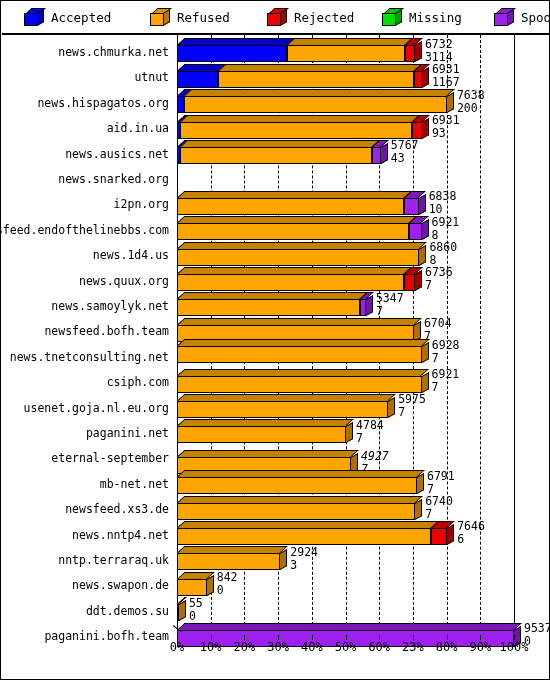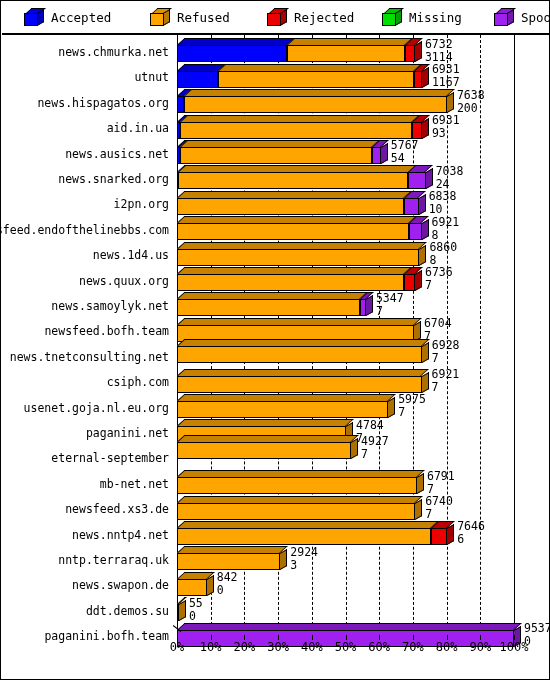--- a/index.html
+++ b/index.html
@@ -200,34 +200,21 @@
           <div class="bar3d">
             <div class="seg" style="left: 0px; width: 2.72088px; background: rgb(0, 0, 255);"></div>
             <div class="segtop" style="left: 0px; width: 2.72088px; bottom: 17px; background: rgb(0, 0, 199);"></div>
             <div class="seg" style="left: 2.72088px; width: 192.228px; background: rgb(255, 165, 0);"></div>
             <div class="segtop" style="left: 2.72088px; width: 192.228px; bottom: 17px; background: rgb(199, 129, 0);"></div>
             <div class="seg" style="left: 194.949px; width: 8.83401px; background: rgb(160, 32, 240);"></div>
             <div class="segtop" style="left: 194.949px; width: 8.83401px; bottom: 17px; background: rgb(125, 25, 187);"></div>
             <div class="capside" style="left: 203.783px; bottom: 0px; background: rgb(109, 22, 163);"></div>
           </div>
           <div class="vallab" style="left: 213.783px; bottom: 14px; margin-top: 43px;">5767</div>
-          <div class="vallab" style="left: 213.783px; bottom: 1px;">54</div>
-        </div>
-        <div class="row" style="top: 131px; width: 337px;">
-          <div class="bar3d">
-            <div class="seg" style="left: 0px; width: 2px; background: rgb(0, 0, 255);"></div>
-            <div class="segtop" style="left: 0px; width: 2px; bottom: 17px; background: rgb(0, 0, 199);"></div>
-            <div class="seg" style="left: 0.848065px; width: 230.532px; background: rgb(255, 165, 0);"></div>
-            <div class="segtop" style="left: 0.848065px; width: 230.532px; bottom: 17px; background: rgb(199, 129, 0);"></div>
-            <div class="seg" style="left: 231.381px; width: 17.3147px; background: rgb(160, 32, 240);"></div>
-            <div class="segtop" style="left: 231.381px; width: 17.3147px; bottom: 17px; background: rgb(125, 25, 187);"></div>
-            <div class="capside" style="left: 248.695px; bottom: 0px; background: rgb(109, 22, 163);"></div>
-          </div>
-          <div class="vallab" style="left: 258.695px; bottom: 14px;">7038</div>
-          <div class="vallab" style="left: 258.695px; bottom: 1px;">24</div>
+          <div class="vallab" style="left: 213.783px; bottom: 1px;">43</div>
         </div>
         <div class="row" style="top: 156.4px; width: 337px;">
           <div class="bar3d">
             <div class="seg" style="left: 0px; width: 2px; background: rgb(0, 0, 255);"></div>
             <div class="segtop" style="left: 0px; width: 2px; bottom: 17px; background: rgb(0, 0, 199);"></div>
             <div class="seg" style="left: 0.353361px; width: 227.14px; background: rgb(255, 165, 0);"></div>
             <div class="segtop" style="left: 0.353361px; width: 227.14px; bottom: 17px; background: rgb(199, 129, 0);"></div>
             <div class="seg" style="left: 227.494px; width: 14.1344px; background: rgb(160, 32, 240);"></div>
             <div class="segtop" style="left: 227.494px; width: 14.1344px; bottom: 17px; background: rgb(125, 25, 187);"></div>
             <div class="capside" style="left: 241.628px; bottom: 0px; background: rgb(109, 22, 163);"></div>
@@ -333,21 +320,21 @@
           <div class="bar3d">
             <div class="seg" style="left: 0px; width: 2px; background: rgb(0, 0, 255);"></div>
             <div class="segtop" style="left: 0px; width: 2px; bottom: 17px; background: rgb(0, 0, 199);"></div>
             <div class="seg" style="left: 0.247352px; width: 168.8px; background: rgb(255, 165, 0);"></div>
             <div class="segtop" style="left: 0.247352px; width: 168.8px; bottom: 17px; background: rgb(199, 129, 0);"></div>
             <div class="capside" style="left: 169.048px; bottom: 0px; background: rgb(173, 112, 0);"></div>
           </div>
           <div class="vallab" style="left: 179.048px; bottom: 14px;">4784</div>
           <div class="vallab" style="left: 179.048px; bottom: 1px;">7</div>
         </div>
-        <div class="row" style="top: 401px; width: 337px;">
+        <div class="row" style="top: 416px; width: 337px; font-style: italic;">
           <div class="bar3d">
             <div class="seg" style="left: 0px; width: 2px; background: rgb(0, 0, 255);"></div>
             <div class="segtop" style="left: 0px; width: 2px; bottom: 17px; background: rgb(0, 0, 199);"></div>
             <div class="seg" style="left: 0.247352px; width: 173.853px; background: rgb(255, 165, 0);"></div>
             <div class="segtop" style="left: 0.247352px; width: 173.853px; bottom: 17px; background: rgb(199, 129, 0);"></div>
             <div class="capside" style="left: 174.101px; bottom: 0px; background: rgb(173, 112, 0);"></div>
           </div>
           <div class="vallab" style="left: 184.101px; bottom: 14px;">4927</div>
           <div class="vallab" style="left: 184.101px; bottom: 1px;">7</div>
         </div>
@@ -434,21 +421,21 @@
         <div class="xlab" style="left: 67.4px;">20%</div>
         <div class="tick" style="left: 101.1px;"></div>
         <div class="xlab" style="left: 101.1px;">30%</div>
         <div class="tick" style="left: 134.8px;"></div>
         <div class="xlab" style="left: 134.8px;">40%</div>
         <div class="tick" style="left: 168.5px;"></div>
         <div class="xlab" style="left: 168.5px;">50%</div>
         <div class="tick" style="left: 202.2px;"></div>
         <div class="xlab" style="left: 202.2px;">60%</div>
         <div class="tick" style="left: 235.9px;"></div>
-        <div class="xlab" style="left: 235.9px;">70%</div>
+        <div class="xlab" style="left: 235.9px;">23%</div>
         <div class="tick" style="left: 269.6px;"></div>
         <div class="xlab" style="left: 269.6px;">80%</div>
         <div class="tick" style="left: 303.3px;"></div>
         <div class="xlab" style="left: 303.3px;">90%</div>
         <div class="tick" style="left: 337px;"></div>
         <div class="xlab" style="left: 337px;">100%</div>
         <div class="skewline" style="left: -8px; top: -8px; width: 10px; height: 10px; border-top: 1px solid rgb(0, 0, 0); transform: rotate(38deg);"></div>
       </div>
   </div>
 

